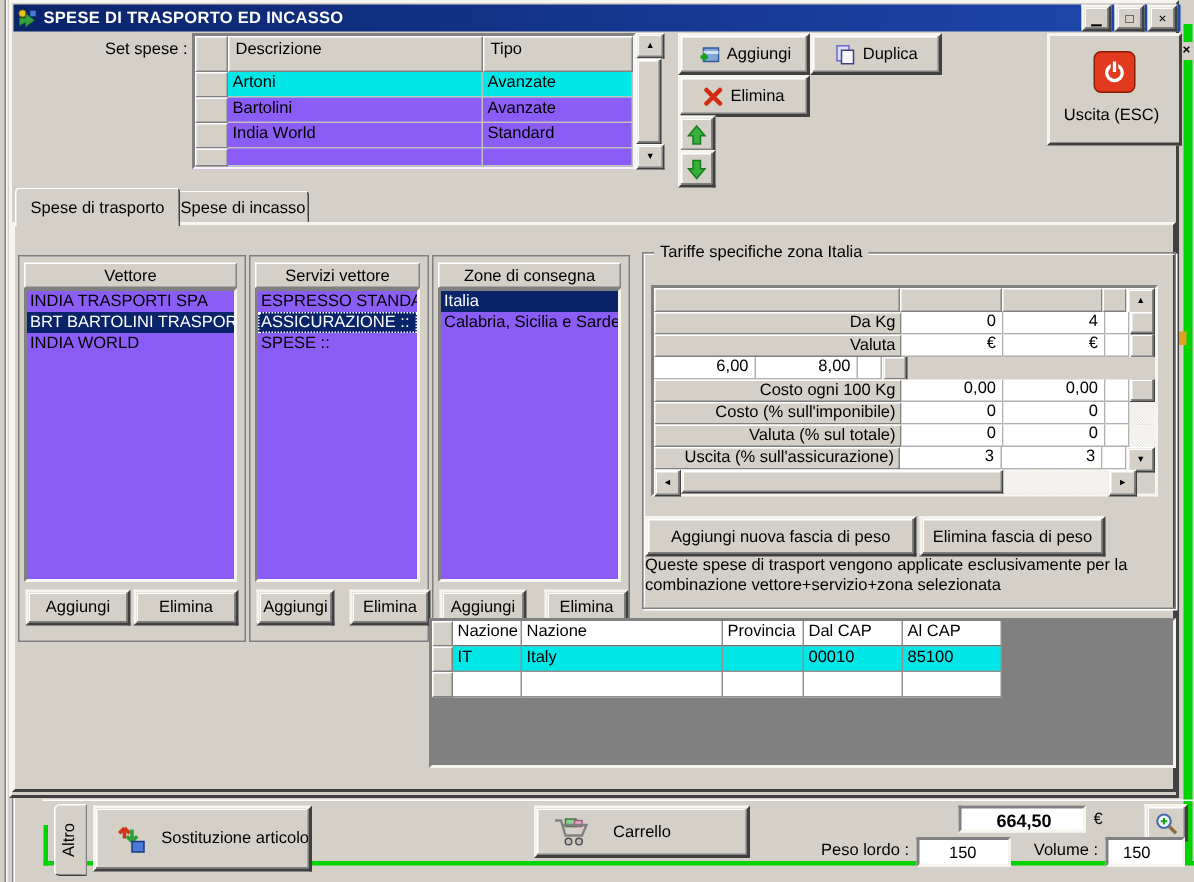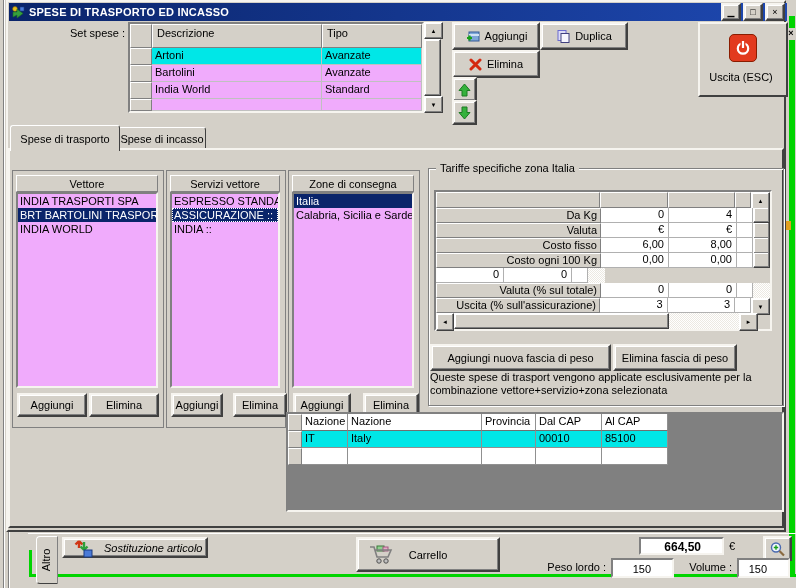--- a/index.html
+++ b/index.html
@@ -2,21 +2,21 @@
 <html><head>
 <meta charset="utf-8">
 <style>
   html,body{margin:0;padding:0;}
   body{font-family:"Liberation Sans",sans-serif;font-size:11px;color:#000;}
   .screen{position:relative;width:796px;height:588px;background:#d4d0c8;overflow:hidden;}
   .abs{position:absolute;}
   .raised{border:2px solid;border-color:#f6f4ef #404040 #404040 #f6f4ef;background:#d4d0c8;}
   .btn{border:2px solid;border-color:#f6f4ef #404040 #404040 #f6f4ef;background:#d4d0c8;
        display:flex;align-items:center;justify-content:center;box-shadow:inset -1px -1px 0 #808080, inset 1px 1px 0 #fff;}
-  .sunken{border:2px solid;border-color:#808080 #f6f4ef #f6f4ef #808080;background:#f0abfc;}
+  .sunken{border:2px solid;border-color:#808080 #f6f4ef #f6f4ef #808080;background:#8b5cf6;}
   .titlebar{background:linear-gradient(90deg,#0a246a,#1e48b0);display:flex;align-items:center;padding:0 2px;}
   .titletext{color:#fff;font-weight:bold;font-size:11px;margin-left:4px;letter-spacing:.2px;}
   .winbtn{width:16px;height:14px;margin-left:2px;font-size:9px;line-height:10px;}
   .tab{background:#d4d0c8;border:1px solid;border-color:#fff #404040 #d4d0c8 #fff;border-radius:3px 3px 0 0;
        display:flex;align-items:center;justify-content:center;}
   .gridhdr{background:#d4d0c8;border:1px solid;border-color:#fff #808080 #808080 #fff;box-sizing:border-box;}
   .cell{border-right:1px solid #c0c0c0;border-bottom:1px solid #c0c0c0;box-sizing:border-box;
         padding:1px 3px 0 3px;overflow:hidden;white-space:nowrap;}
   .row{display:flex;}
   .cyan{background:#00e7e7;}
@@ -186,21 +186,21 @@
     <div class="btn" style="position:absolute;left:76px;top:222px;width:66px;height:20px;">
       <span>Elimina</span>
     </div>
   </div>
 
   <div class="abs" style="left:166px;top:170px;width:118px;height:256px;z-index:4;border:1px solid #808080;background:#d4d0c8;">
     <div class="panelhdr" style="position:absolute;left:3px;top:4px;width:110px;height:17px;">Servizi vettore</div>
     <div class="sunken" style="position:absolute;left:3px;top:21px;width:110px;height:196px;box-sizing:border-box;">
       <div class="listitem">ESPRESSO STANDARD</div>
       <div class="listitem navysel" style="outline:1px dotted #fff;outline-offset:-1px;">ASSICURAZIONE ::</div>
-      <div class="listitem">INDIA ::</div>
+      <div class="listitem">SPESE ::</div>
     </div>
     <div class="btn" style="position:absolute;left:4px;top:222px;width:48px;height:20px;">
       <span>Aggiungi</span>
     </div>
     <div class="btn" style="position:absolute;left:66px;top:222px;width:50px;height:20px;">
       <span>Elimina</span>
     </div>
   </div>
 
   <div class="abs" style="left:288px;top:170px;width:130px;height:256px;z-index:4;border:1px solid #808080;background:#d4d0c8;">
@@ -237,34 +237,34 @@
       <div class="sb-thumb" style="width:17px;height:15px;box-sizing:border-box;border-top:none;"></div>
     </div>
     <div class="row" style="height:15px;">
       <div class="rlabel" style="width:165px;height:15px;line-height:13px;">Valuta</div>
       <div class="vcell" style="width:68px;height:15px;line-height:13px;">€</div>
       <div class="vcell" style="width:68px;height:15px;line-height:13px;">€</div>
       <div class="vcell" style="width:16px;height:15px;"></div>
       <div class="sb-thumb" style="width:17px;height:15px;box-sizing:border-box;border-top:none;border-bottom:none;"></div>
     </div>
     <div class="row" style="height:15px;">
-      <div class="rlabel" style="width:165px;height:15px;line-height:13px;">Costo fisso</div>
       <div class="vcell" style="width:68px;height:15px;line-height:13px;">6,00</div>
       <div class="vcell" style="width:68px;height:15px;line-height:13px;">8,00</div>
       <div class="vcell" style="width:16px;height:15px;"></div>
       <div class="sb-thumb" style="width:17px;height:15px;box-sizing:border-box;border-top:none;border-bottom:none;"></div>
     </div>
     <div class="row" style="height:15px;">
       <div class="rlabel" style="width:165px;height:15px;line-height:13px;">Costo ogni 100 Kg</div>
       <div class="vcell" style="width:68px;height:15px;line-height:13px;">0,00</div>
       <div class="vcell" style="width:68px;height:15px;line-height:13px;">0,00</div>
       <div class="vcell" style="width:16px;height:15px;"></div>
       <div class="sb-thumb" style="width:17px;height:15px;box-sizing:border-box;border-top:none;"></div>
     </div>
     <div class="row" style="height:15px;">
+      <div class="rlabel" style="width:165px;height:15px;line-height:13px;">Costo (% sull'imponibile)</div>
       <div class="vcell" style="width:68px;height:15px;line-height:13px;">0</div>
       <div class="vcell" style="width:68px;height:15px;line-height:13px;">0</div>
       <div class="vcell" style="width:16px;height:15px;"></div>
       <div class="sb-track" style="width:17px;height:15px;"></div>
     </div>
     <div class="row" style="height:15px;">
       <div class="rlabel" style="width:165px;height:15px;line-height:13px;">Valuta (% sul totale)</div>
       <div class="vcell" style="width:68px;height:15px;line-height:13px;">0</div>
       <div class="vcell" style="width:68px;height:15px;line-height:13px;">0</div>
       <div class="vcell" style="width:16px;height:15px;"></div>
@@ -326,21 +326,21 @@
   <div class="abs" style="left:8px;top:532px;width:1px;height:56px;background:#808080;"></div>
   <div class="abs" style="left:9px;top:532px;width:1px;height:56px;background:#fff;"></div>
 
   <div class="abs" style="left:29px;top:550px;width:3px;height:27px;background:#00d400;"></div>
   <div class="abs" style="left:29px;top:574px;width:767px;height:3px;background:#00d400;"></div>
 
   <div class="abs" style="left:36px;top:536px;width:20px;height:46px;background:#d4d0c8;border:1px solid;border-color:#fff #808080 #404040 #fff;border-radius:4px 0 0 4px;overflow:hidden;">
     <span style="position:absolute;left:-13px;top:13px;width:46px;height:20px;transform:rotate(-90deg);text-align:center;line-height:18px;">Altro</span>
   </div>
 
-  <div class="abs btn" style="left:62px;top:537px;width:146px;height:21px;justify-content:flex-start;padding-left:8px;box-sizing:border-box;font-style:italic;">
+  <div class="abs btn" style="left:62px;top:537px;width:146px;height:44px;justify-content:flex-end;padding-left:8px;box-sizing:border-box;">
     <span style="display:inline-flex;margin-right:10px;">
       <svg width="22" height="22" viewBox="0 0 22 22">
         <path d="M7 11 V4 M7 4 L3.5 7.5 M7 4 L10.5 7.5" stroke="#d03515" stroke-width="2.4" fill="none"></path>
         <path d="M12 5 V13 M12 13 L8.5 9.5 M12 13 L15.5 9.5" stroke="#2ea03a" stroke-width="2.4" fill="none"></path>
         <rect x="12" y="13" width="8" height="7" fill="#4a7ad8" stroke="#1a3a80"></rect>
       </svg>
     </span>
     <span>Sostituzione articolo</span>
   </div>
 

